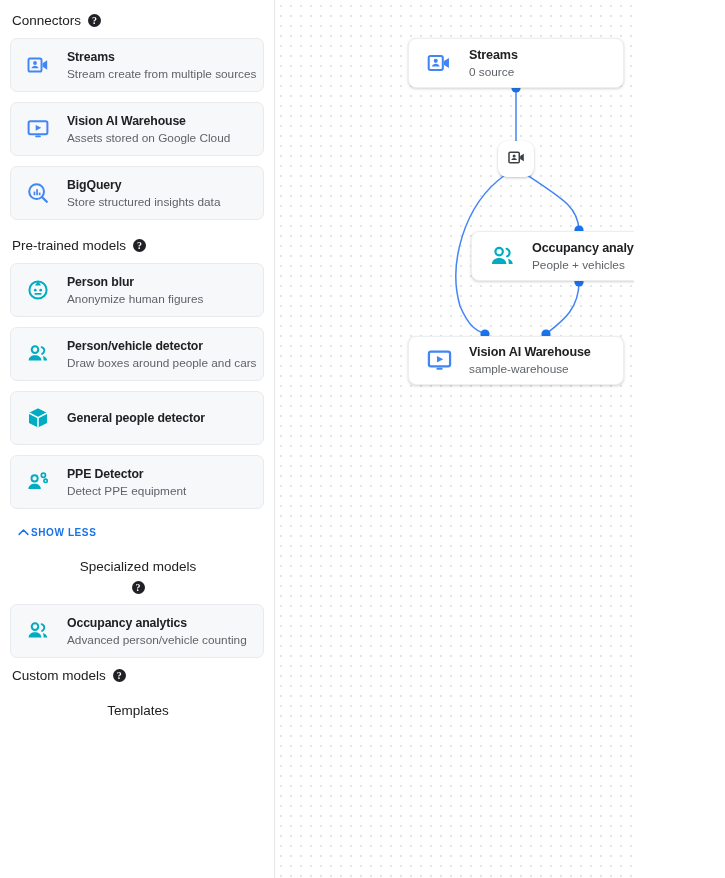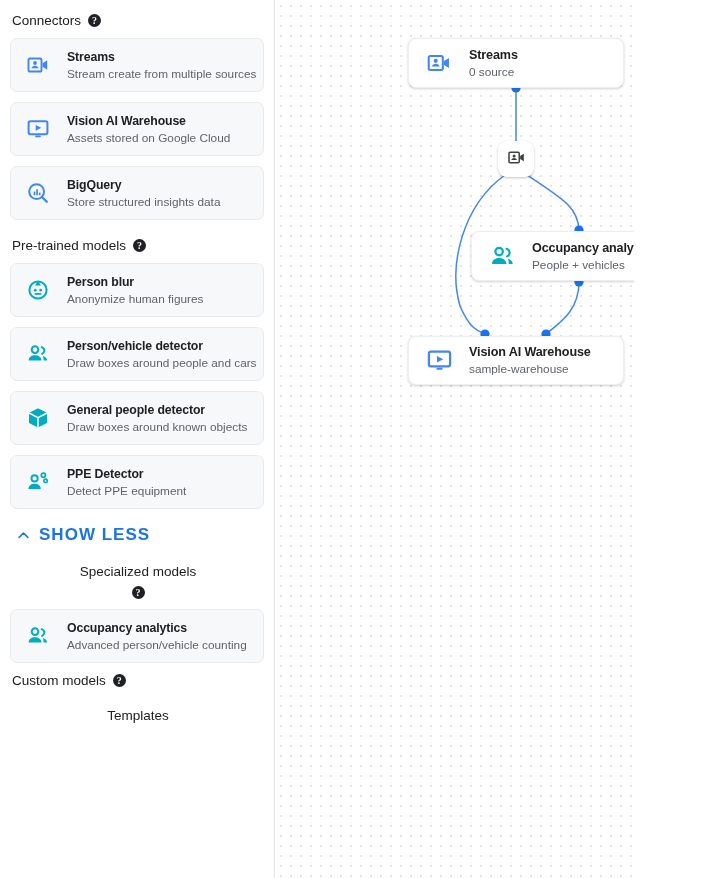--- a/index.html
+++ b/index.html
@@ -86,23 +86,23 @@
   .card-sub {
     font-size: 11.8px;
     color: #5f6368;
     line-height: 16px;
     margin-top: 1px;
   }
 
   .show-less {
     display: flex;
     align-items: center;
-    gap: 8px;
+    gap: 0;
     color: #1a73e8;
-    font-size: 17px;
+    font-size: 10px;
     font-weight: bold;
     letter-spacing: 0.06em;
     margin-top: 16px;
     margin-left: 6px;
     cursor: pointer;
   }
   .show-less svg { display:block; }
 
   
   #canvas {
@@ -262,21 +262,20 @@
         <svg width="24" height="24" viewBox="0 0 24 24" fill="none">
           <path d="M12 2.4l9 4.6v10l-9 4.6-9-4.6v-10z" fill="#00acc1"></path>
           <path d="M12 2.4l9 4.6-9 4.6-9-4.6z" fill="#00acc1"></path>
           <path d="M12 7l9-4.6v0" stroke="none"></path>
           <path d="M12 11.6v10" stroke="#ffffff" stroke-width="1.5"></path>
           <path d="M3 7l9 4.6L21 7" stroke="#ffffff" stroke-width="1.5" fill="none"></path>
         </svg>
       </span>
       <span class="card-text">
         <span class="card-title">General people detector</span>
-        <span class="card-sub">Draw boxes around known objects</span>
       </span>
     </div>
 
     <div class="card">
       <span class="card-icon">
         <svg width="24" height="24" viewBox="0 0 24 24" fill="none">
           <circle cx="8.6" cy="8.4" r="3.1" stroke="#00acc1" stroke-width="1.9"></circle>
           <path d="M2.4 19c0-3.2 2.8-5.2 6.2-5.2s6.2 2 6.2 5.2z" fill="#00acc1"></path>
           <circle cx="17.4" cy="5.3" r="2.1" stroke="#00acc1" stroke-width="1.7"></circle>
           <circle cx="19.6" cy="10.8" r="1.7" stroke="#00acc1" stroke-width="1.6"></circle>

